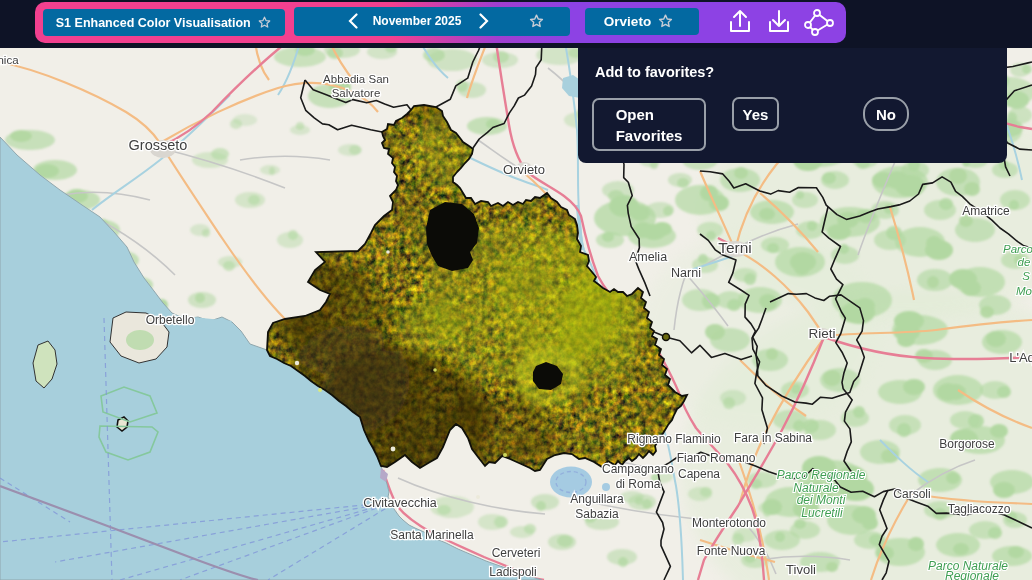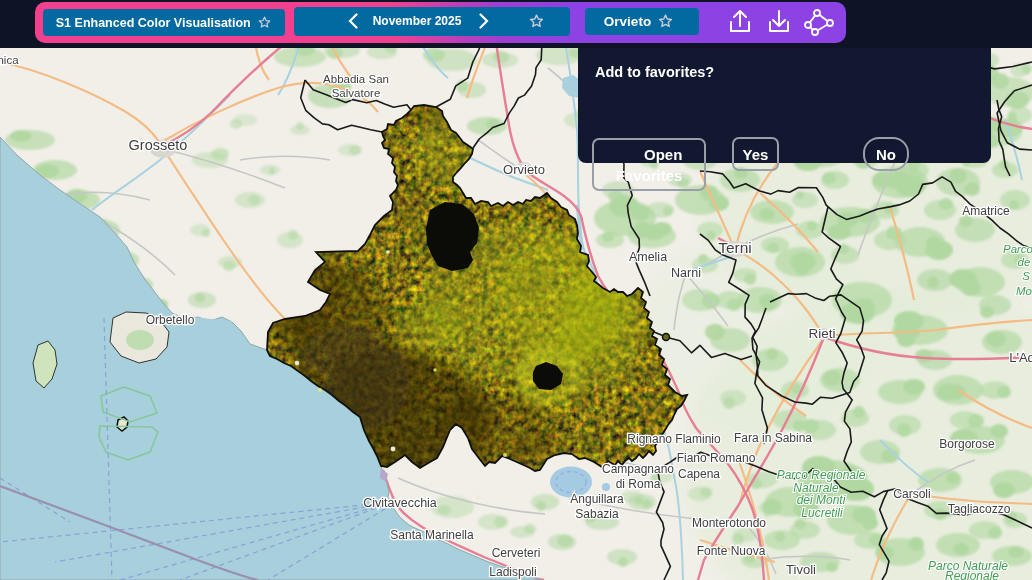--- a/index.html
+++ b/index.html
@@ -5,23 +5,23 @@
 #stage{position:relative;width:1032px;height:580px;overflow:hidden;font-family:"Liberation Sans",sans-serif;}
 .bb{fill:none;stroke:#1a1a1a;stroke-width:1.6;stroke-linejoin:round;}
 .lb{fill:#3f3f3f;stroke:#ffffff;stroke-width:2.6px;paint-order:stroke;font-family:"Liberation Sans",sans-serif;text-anchor:middle;}
 .lb.g{fill:#3f9e52;stroke-width:2.2px;}
 #topbar{position:absolute;top:0;left:0;width:1032px;height:48px;background:#0e1326;}
 #grad{position:absolute;top:2px;left:35px;width:811px;height:41px;border-radius:10px;
  background:linear-gradient(90deg,#f2408f 0%,#f2408f 44%,#a03ed0 57%,#8d42e4 66%,#8d42e4 100%);}
 .navbtn{position:absolute;background:#0369a1;border-radius:4px;color:#fff;font-weight:bold;
  display:flex;align-items:center;justify-content:center;}
 #panel{position:absolute;left:578px;top:48px;width:413px;height:115px;background:#121830;
- border-radius:0 0 8px 8px;color:#fff;}
+ border-radius:0 0 8px 8px;color:#fff;padding-left:16px;}
 .pbtn{position:absolute;border:2px solid #999fa8;border-radius:7px;color:#fff;font-weight:bold;
- display:flex;align-items:center;justify-content:center;text-align:right;font-size:15px;line-height:1.4;margin-top:40px;}
+ display:flex;align-items:center;justify-content:center;text-align:left;font-size:15px;line-height:1.4;}
 svg text{font-family:"Liberation Sans",sans-serif;}
 </style></head>
 <body>
 <div id="stage">
 
 <svg width="1032" height="580" viewBox="0 0 1032 580" style="position:absolute;top:0;left:0">
 <defs>
  <filter id="soft" x="-20%" y="-20%" width="140%" height="140%">
           <feGaussianBlur stdDeviation="1.3"></feGaussianBlur>
         </filter>

